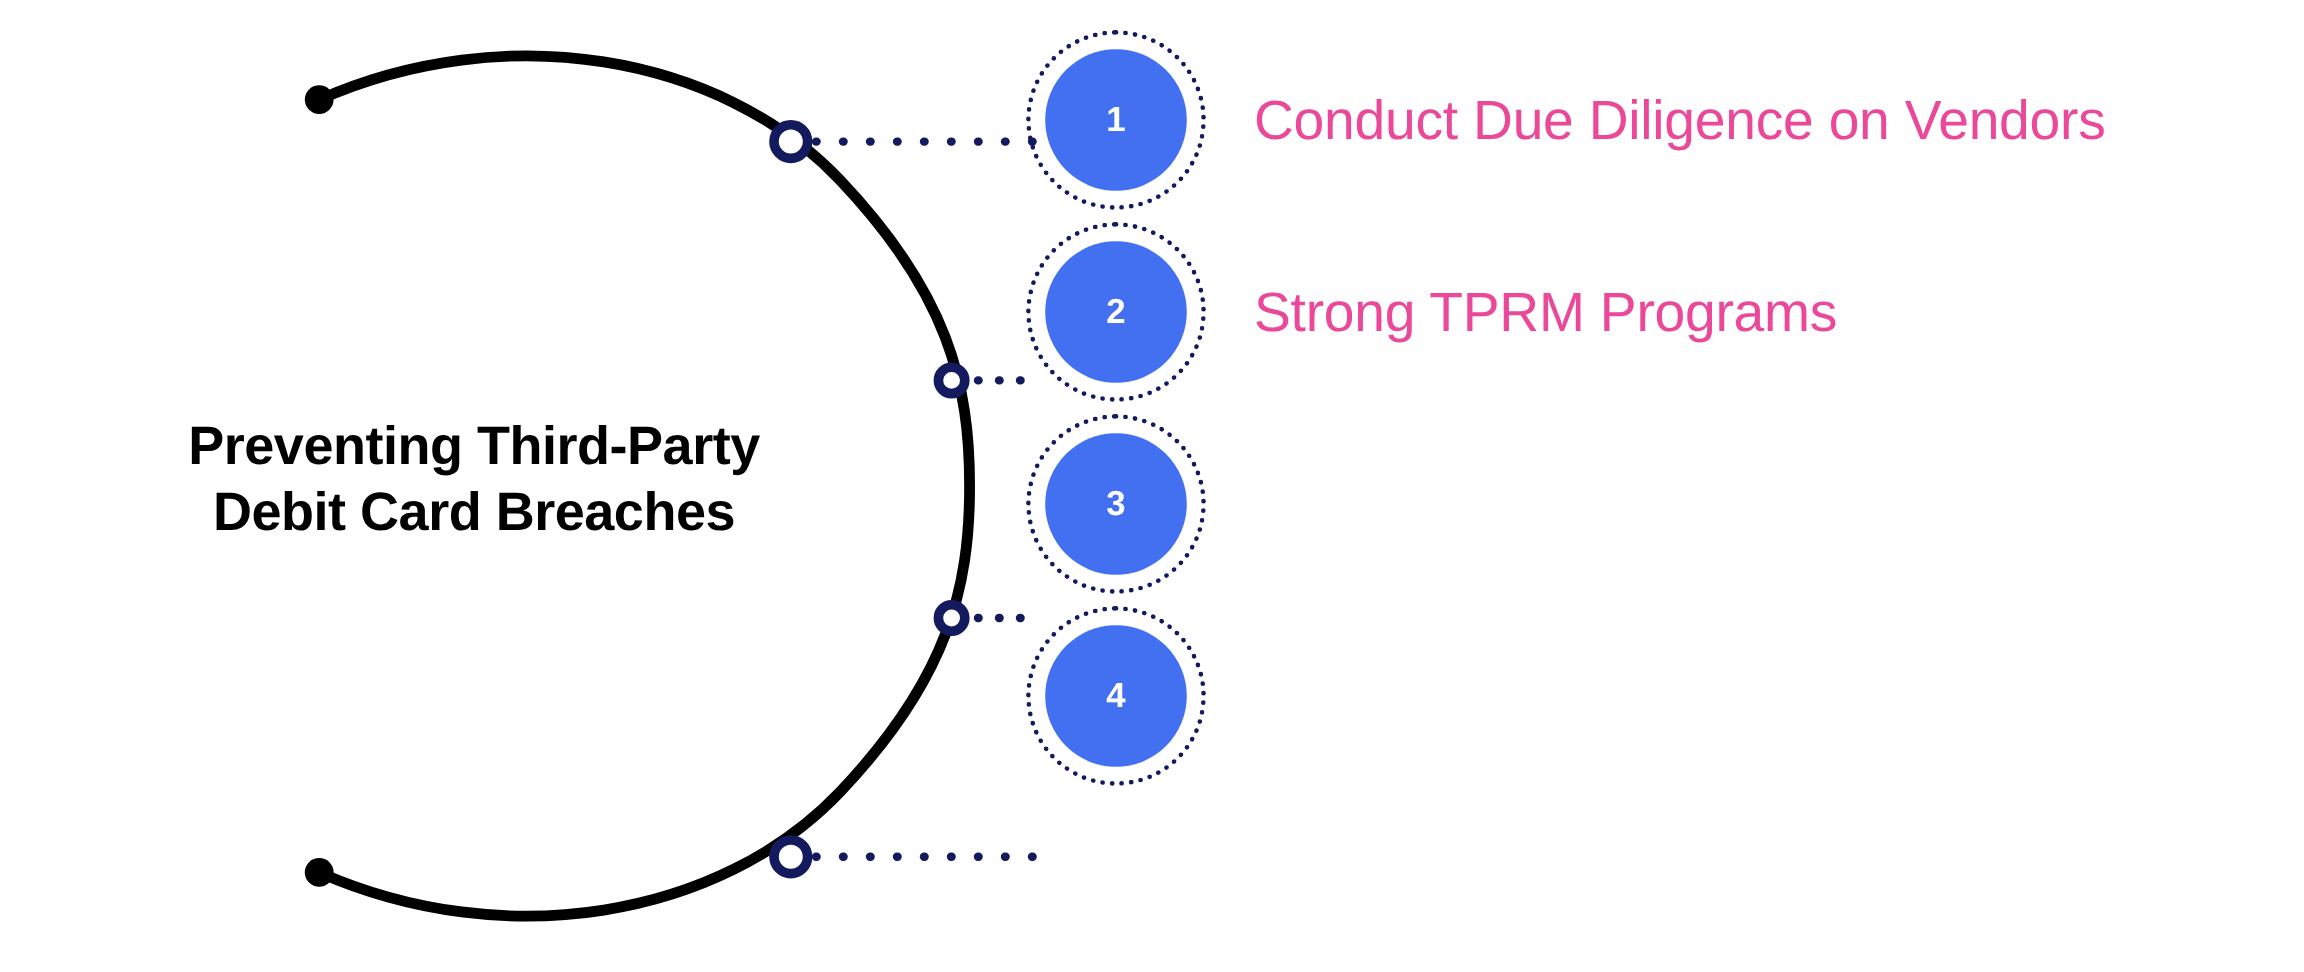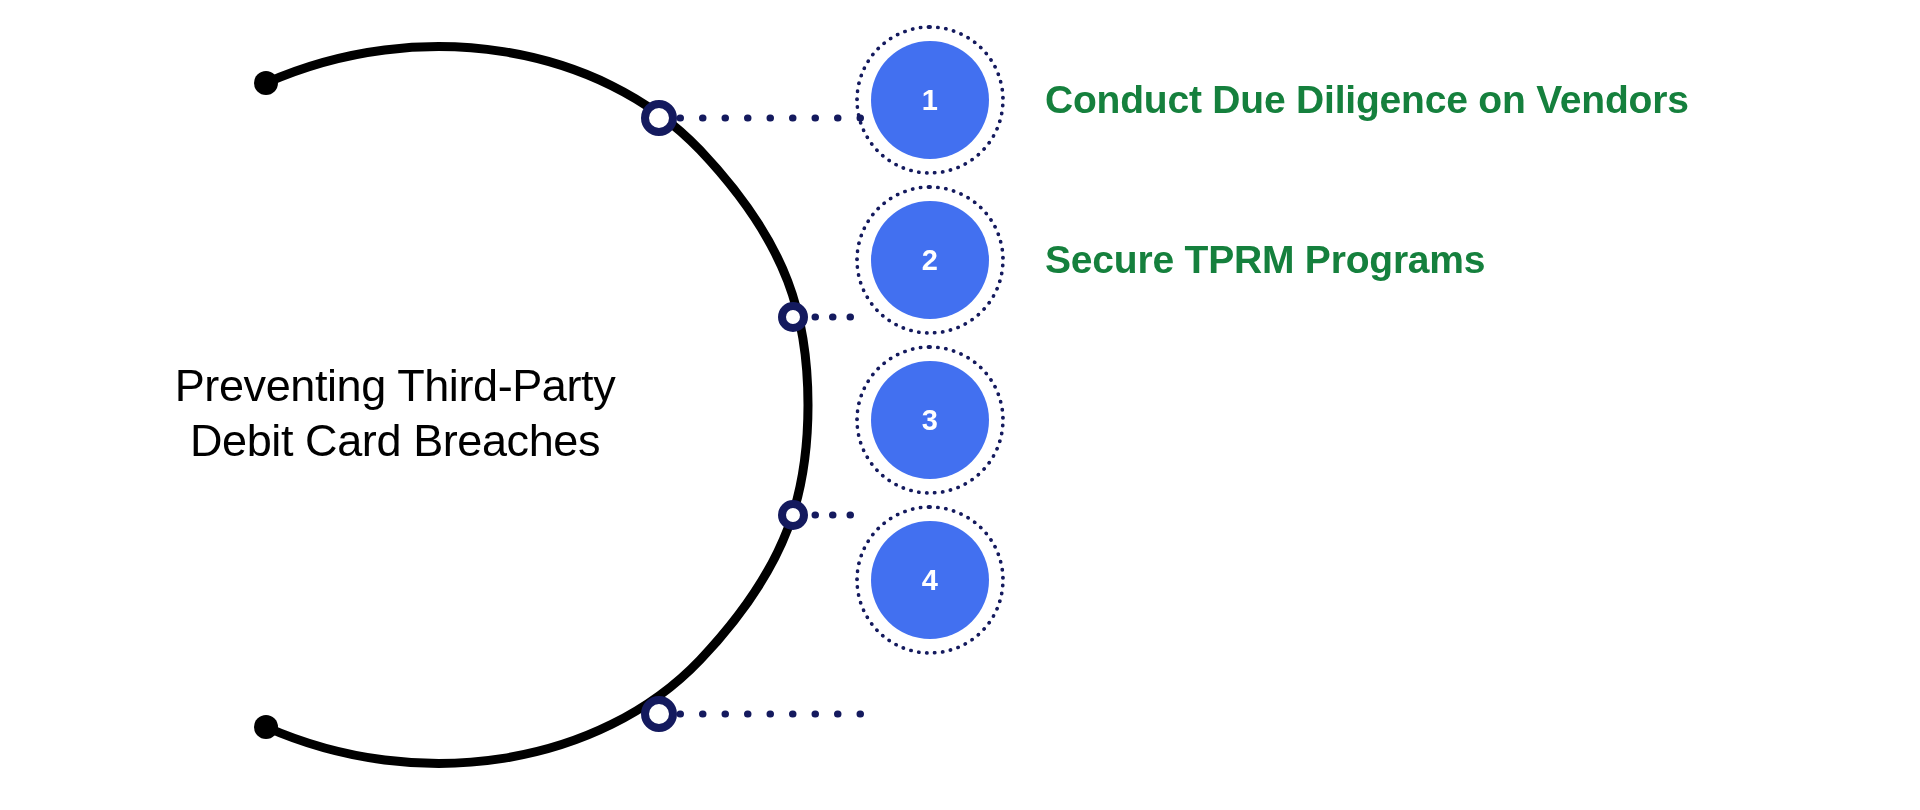--- a/index.html
+++ b/index.html
@@ -32,25 +32,25 @@
     top: 0;
     width: 1920px;
     height: 810px;
     display: block;
   }
 
   
   #center-title {
     position: absolute;
     left: 110px;
-    top: 359px;
+    top: 345px;
     width: 570px;
     text-align: center;
     color: #000000;
-    font-weight: 400;
+    font-weight: 700;
     font-size: 45px;
     line-height: 1.22;
     letter-spacing: -0.4px;
     white-space: pre-line;
   }
 
   
   .step-row {
     position: absolute;
     left: 855px;
@@ -95,23 +95,23 @@
   .badge-num {
     color: #ffffff;
     font-size: 29px;
     font-weight: 700;
     line-height: 1;
     letter-spacing: 0.2px;
   }
 
   .step-label {
     margin-left: 40px;
-    color: #15803d;
-    font-size: 39px;
-    font-weight: 700;
+    color: #ec4899;
+    font-size: 46px;
+    font-weight: 400;
     line-height: 1.15;
     letter-spacing: -0.2px;
     white-space: nowrap;
   }
 </style>
 </head>
 <body>
 
 <div id="stage">
 
@@ -150,21 +150,21 @@
     <div class="step-label">Conduct Due Diligence on Vendors</div>
   </div>
 
   <div class="step-row" id="step-row-2">
     <div class="badge-wrap">
       <span class="badge-ring"></span>
       <span class="badge-circle">
         <span class="badge-num">2</span>
       </span>
     </div>
-    <div class="step-label">Secure TPRM Programs</div>
+    <div class="step-label">Strong TPRM Programs</div>
   </div>
 
   <div class="step-row" id="step-row-3">
     <div class="badge-wrap">
       <span class="badge-ring"></span>
       <span class="badge-circle">
         <span class="badge-num">3</span>
       </span>
     </div>
   </div>

